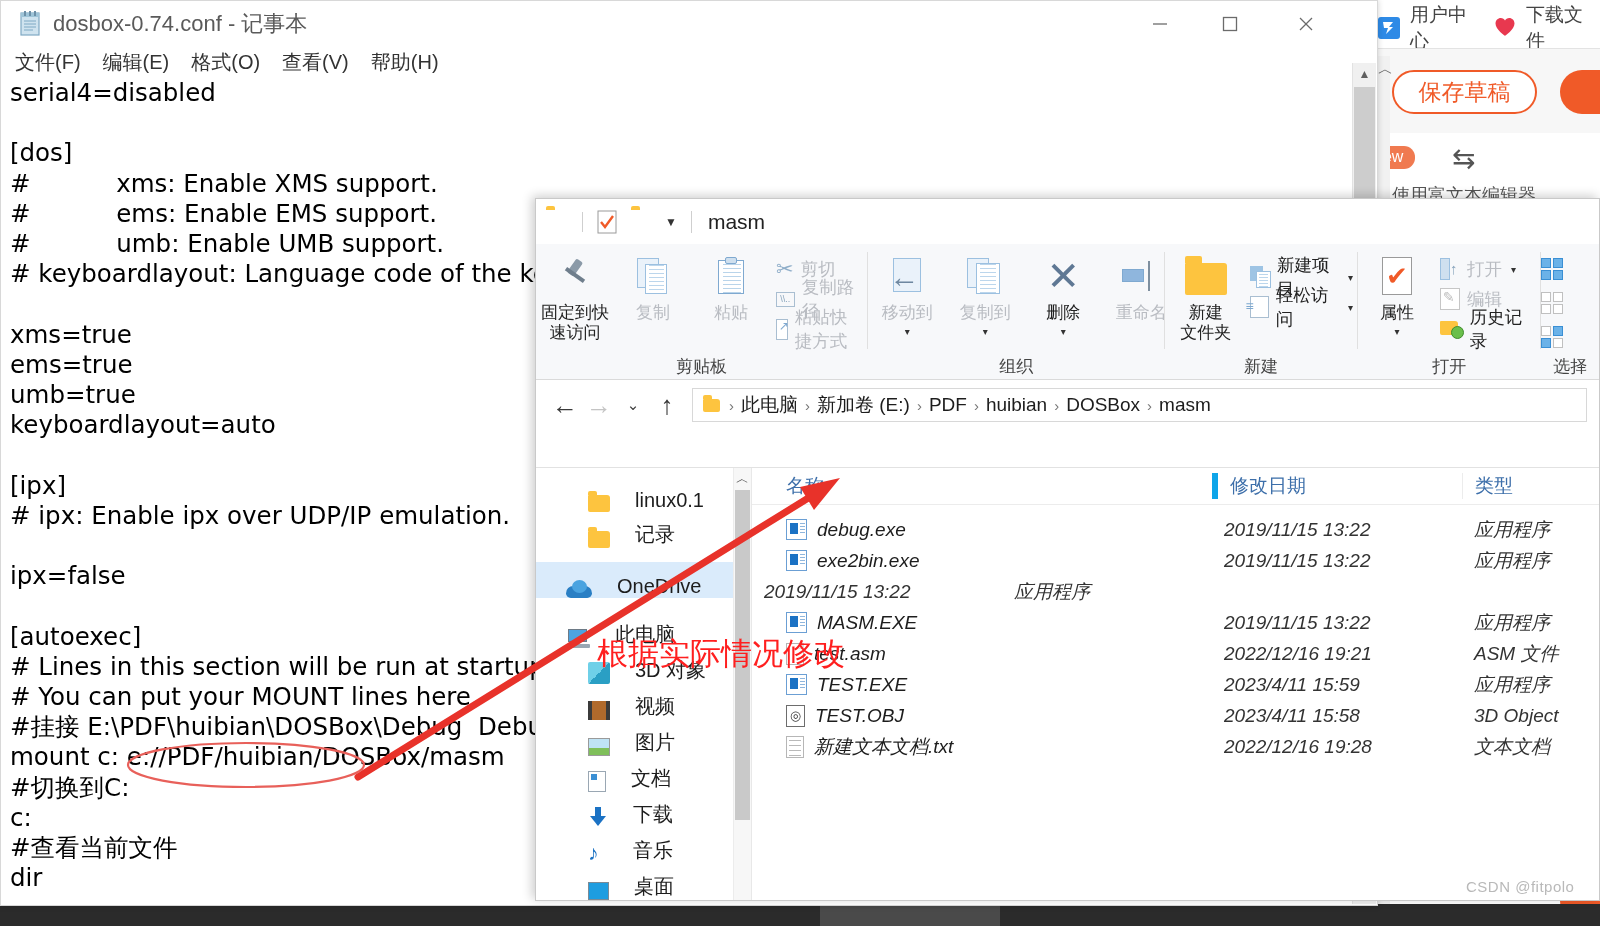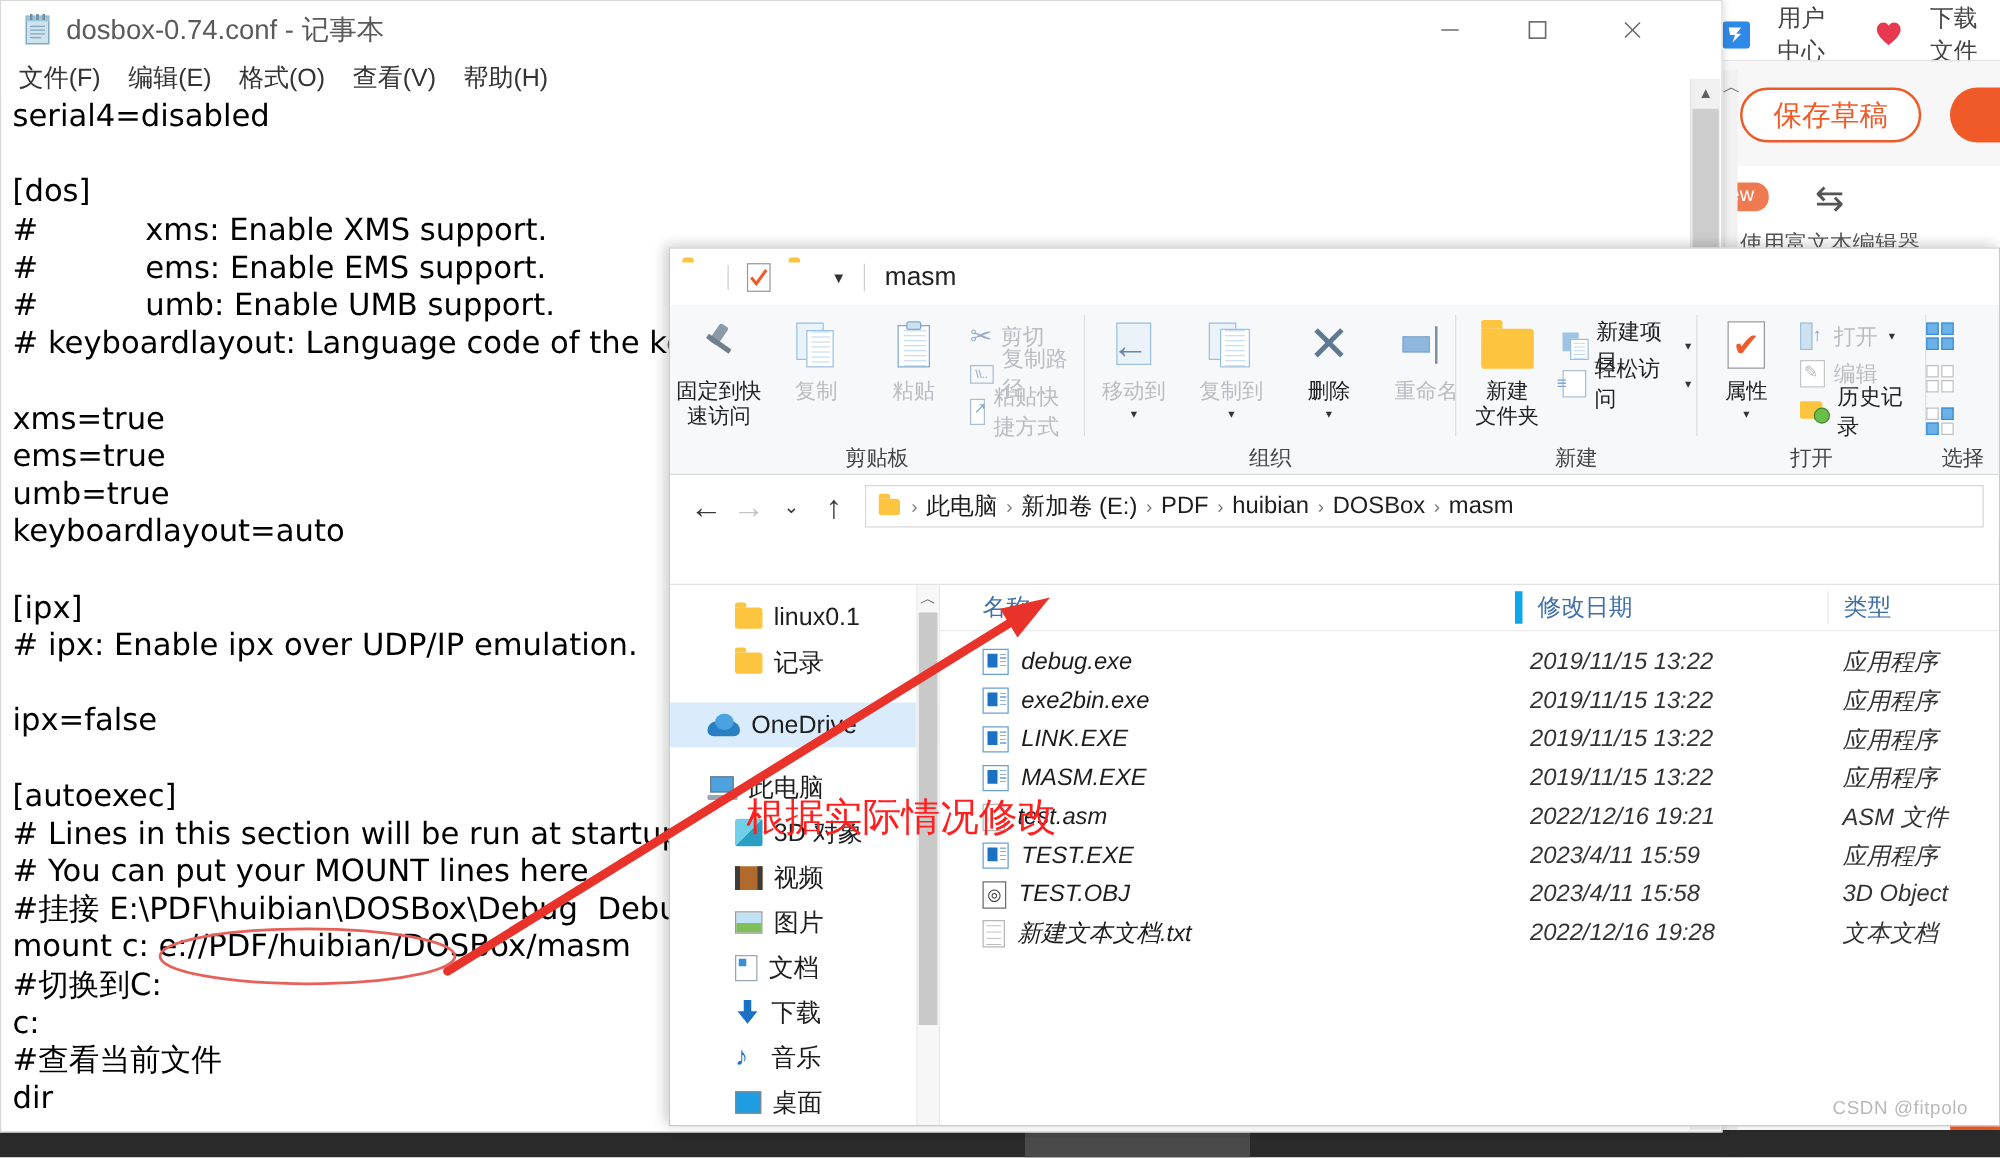--- a/index.html
+++ b/index.html
@@ -2,21 +2,21 @@
 <html><head>
 <meta charset="utf-8">
 <style>
   html,body{margin:0;padding:0;background:#fff;}
   body{width:1600px;height:926px;position:relative;overflow:hidden;
        font-family:"Liberation Sans","DejaVu Sans",sans-serif;}
 
   
   #browser-bg{position:absolute;left:0;top:0;width:1600px;height:926px;background:#ffffff;}
   #browser-topbar{position:absolute;left:1378px;top:8px;width:222px;height:40px;
-      display:flex;align-items:center;gap:22px;background:#fff;font-size:19px;color:#444;}
+      display:flex;align-items:center;gap:10px;background:#fff;font-size:19px;color:#444;}
   .bg-ico{width:22px;height:22px;display:inline-block;flex:0 0 auto;}
   #browser-divider{position:absolute;left:1378px;top:48px;width:222px;height:1px;background:#e3e3e3;}
   #browser-tool{position:absolute;left:1378px;top:49px;width:222px;height:84px;background:#f7f7f7;}
   #save-draft-btn{position:absolute;left:1392px;top:70px;width:145px;height:44px;
       border:2px solid #f05a28;border-radius:24px;color:#f05a28;font-size:23px;
       display:flex;align-items:center;justify-content:center;background:#fff;box-sizing:border-box;}
   #publish-btn{position:absolute;left:1560px;top:70px;width:70px;height:44px;border-radius:24px;background:#f05a28;}
   #browser-lower{position:absolute;left:1378px;top:133px;width:222px;height:100px;background:#fff;}
   #new-badge{position:absolute;left:1362px;top:146px;background:#f07a50;color:#fff;
       font-size:16px;border-radius:11px;padding:2px 12px 3px 12px;}
@@ -84,21 +84,21 @@
   #ex-addrbar{height:50px;display:flex;align-items:center;background:#fff;padding:0 12px;position:relative;}
   .navbtn{width:34px;height:34px;display:flex;align-items:center;justify-content:center;font-size:26px;color:#3a3a3a;}
   .navbtn.dim{color:#c4c4c4;}
   .navbtn.small{font-size:15px;}
   #breadcrumb{flex:1;height:34px;margin-left:8px;border:1px solid #d8d8d8;background:#fff;
       display:flex;align-items:center;padding:0 10px;gap:4px;font-size:19px;color:#1d1d1d;box-sizing:border-box;}
   .crumb-sep{color:#777;font-size:15px;margin:0 3px;}
 
   #ex-body{position:absolute;left:0;top:268px;right:0;bottom:0;display:flex;background:#fff;border-top:1px solid #e2e2e2;}
   #ex-nav{width:215px;position:relative;background:#fff;overflow:hidden;padding-top:8px;}
-  .navitem{height:36px;display:flex;align-items:center;gap:9px;font-size:20px;color:#1d1d1d;padding-left:40px;}
+  .navitem{height:36px;display:flex;align-items:flex-end;gap:25px;font-size:20px;color:#1d1d1d;padding-left:40px;}
   .navitem.indent{padding-left:52px;}
   .navitem.sel{background:#daebfb;}
   #ex-nav-scroll{position:absolute;right:0;top:0;width:17px;height:100%;background:#f7f7f7;border-left:1px solid #ececec;}
   #ex-nav-thumb{position:absolute;left:1px;top:22px;width:15px;height:330px;background:#c9c9c9;}
   #ex-nav-up{position:absolute;right:1px;top:2px;font-size:13px;color:#444;width:15px;text-align:center;}
 
   #ex-list{flex:1;position:relative;background:#fff;border-left:1px solid #e8e8e8;}
   #ex-colhdr{height:36px;display:flex;align-items:center;font-size:19px;color:#3d6faa;border-bottom:1px solid #ececec;}
   .col-name{width:460px;padding-left:34px;box-sizing:border-box;}
   .col-date{width:250px;border-left:6px solid #0ea5e9;padding-left:12px;box-sizing:border-box;}
@@ -594,24 +594,20 @@
       </div>
       <div class="frow">
         <div class="col-name">
             <span class="fico exeico"></span>
             <span>exe2bin.exe</span>
           </div>
         <div class="col-date">2019/11/15 13:22</div>
         <div class="col-type">应用程序</div>
       </div>
       <div class="frow">
-        <div class="col-name">
-            <span class="fico exeico"></span>
-            <span>LINK.EXE</span>
-          </div>
         <div class="col-date">2019/11/15 13:22</div>
         <div class="col-type">应用程序</div>
       </div>
       <div class="frow">
         <div class="col-name">
             <span class="fico exeico"></span>
             <span>MASM.EXE</span>
           </div>
         <div class="col-date">2019/11/15 13:22</div>
         <div class="col-type">应用程序</div>

